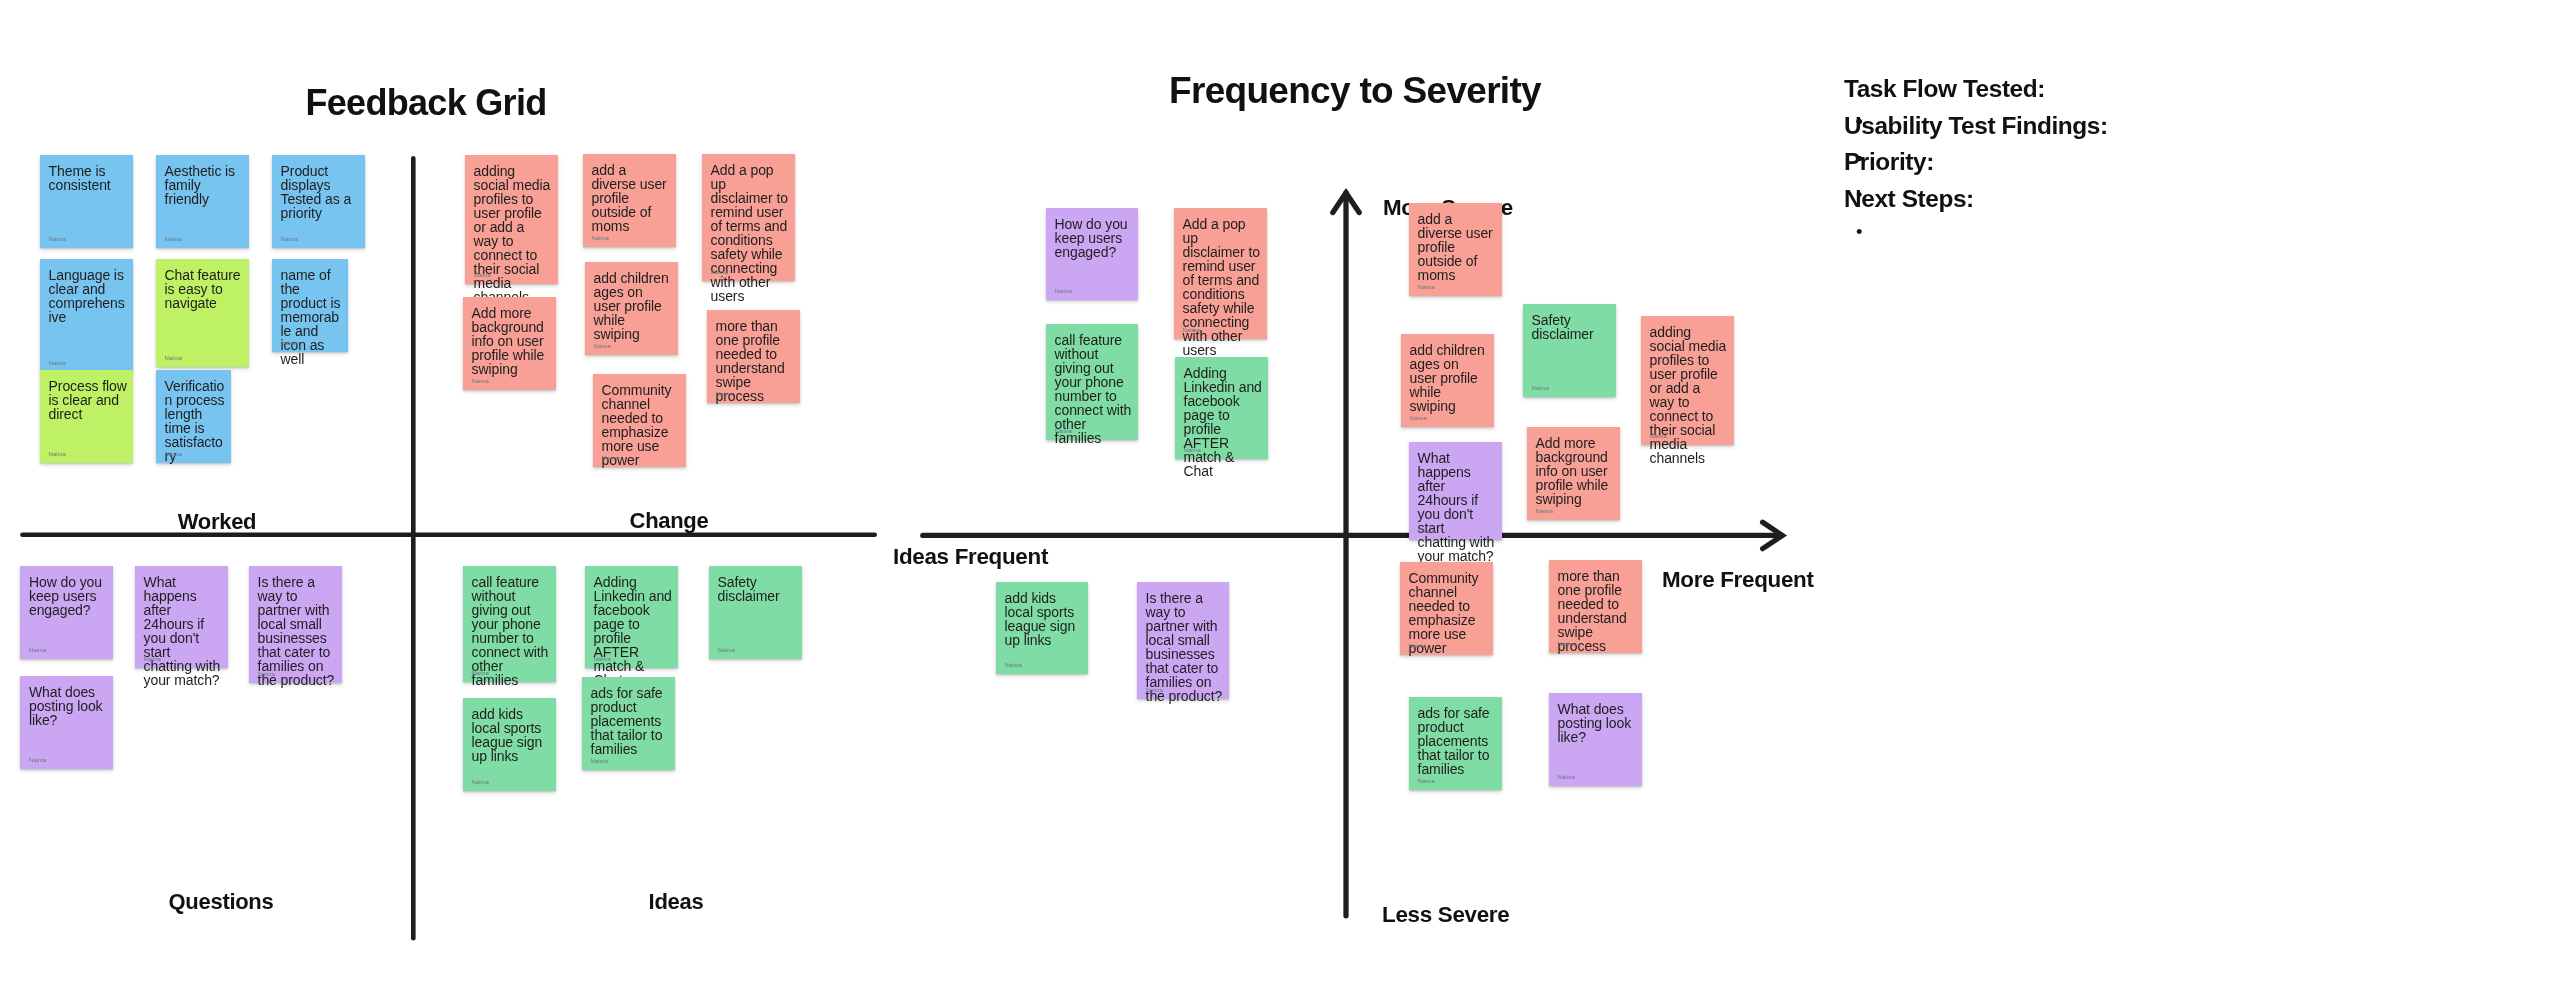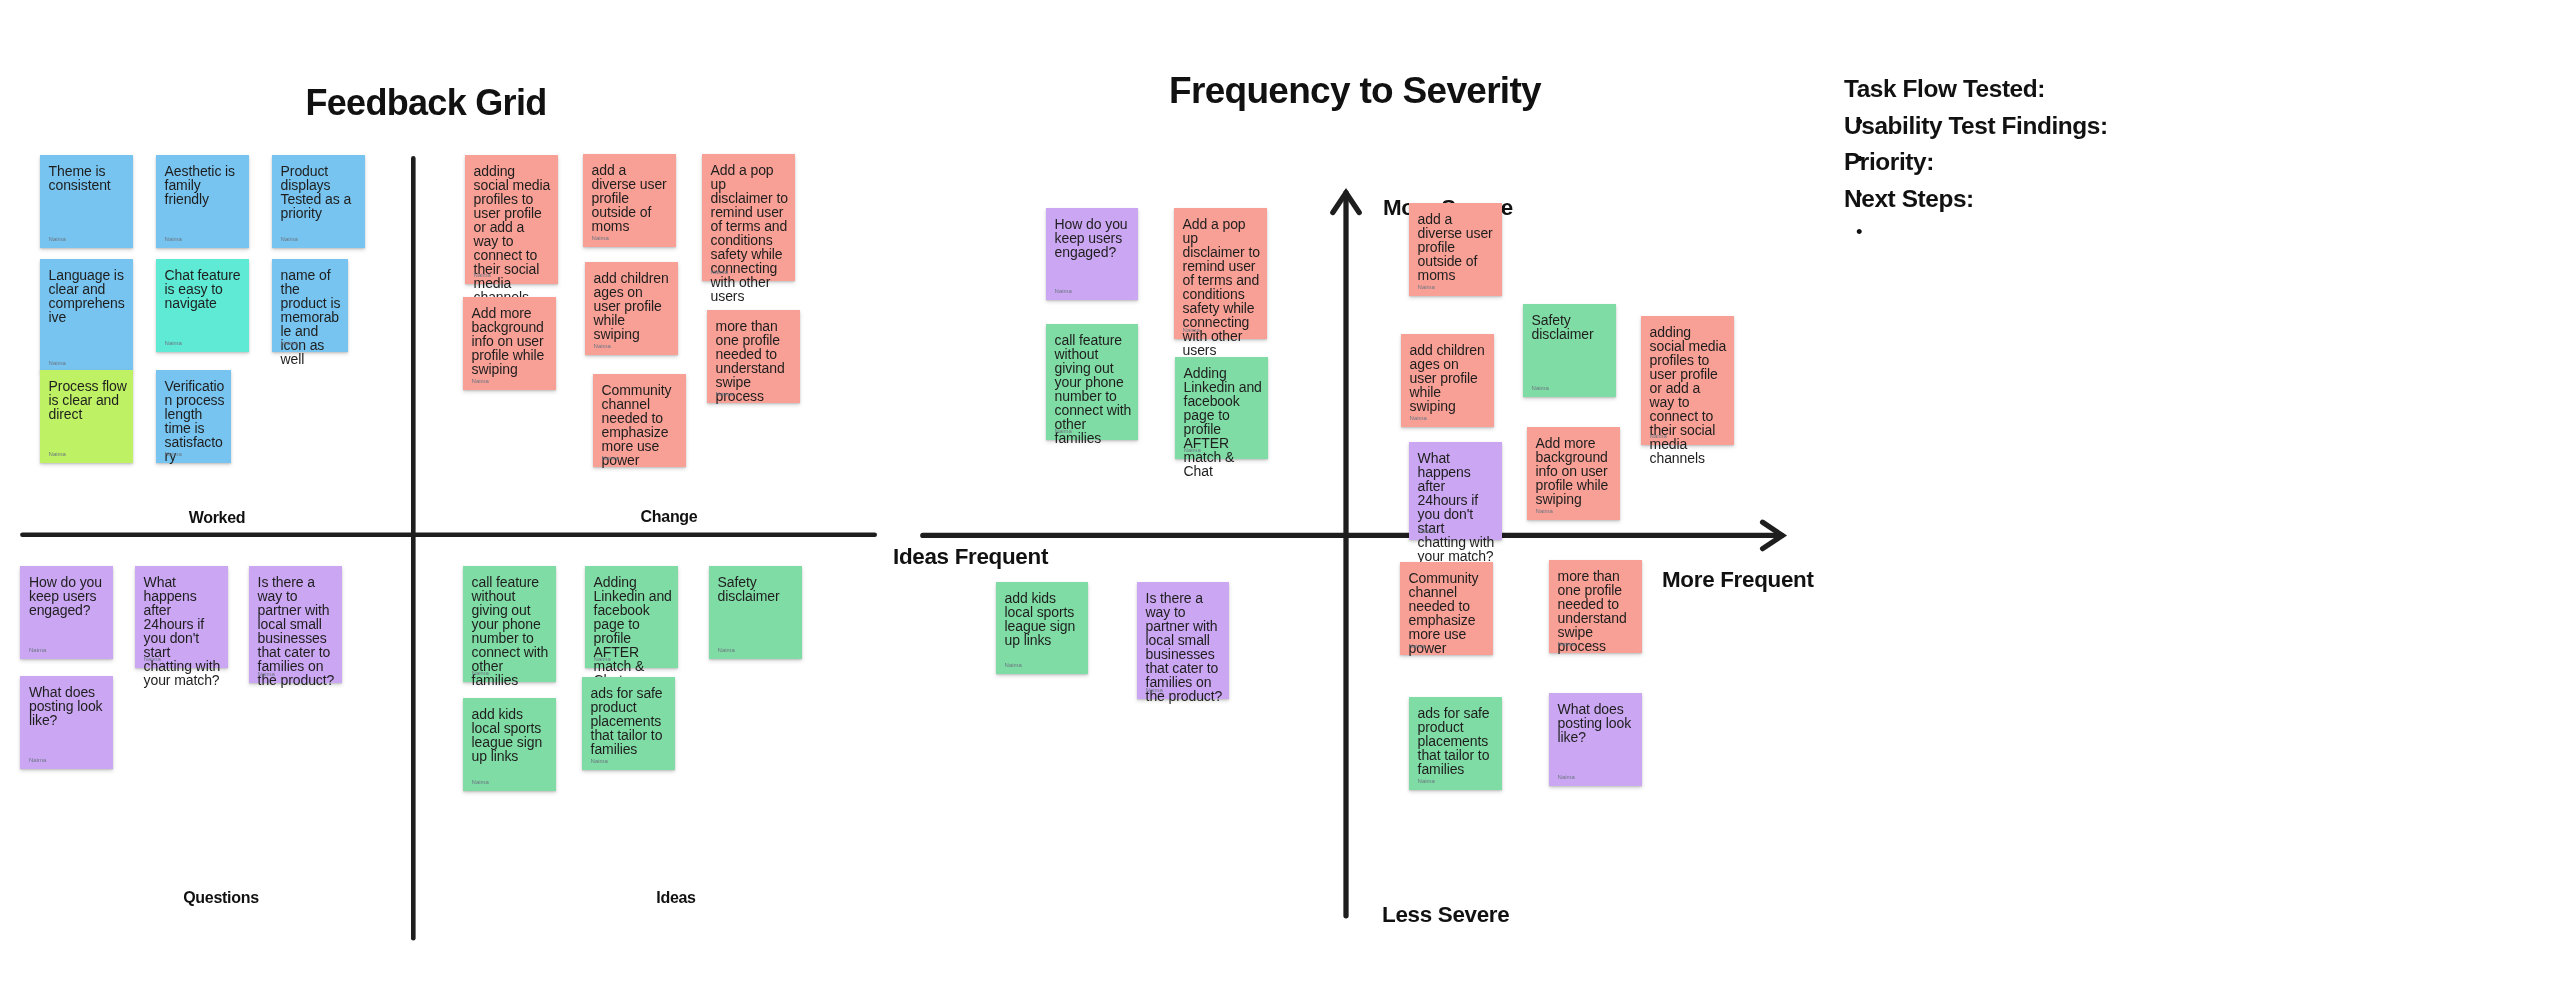--- a/index.html
+++ b/index.html
@@ -6,21 +6,21 @@
   body{width:2576px;height:1007px;position:relative;overflow:hidden;
        font-family:"Liberation Sans","DejaVu Sans",sans-serif;color:#1e1e1e;}
   #canvas{position:absolute;inset:0;width:2576px;height:1007px;background:#ffffff;}
   #wires{position:absolute;left:0;top:0;pointer-events:none;}
 
   .big-title{position:absolute;transform:translateX(-50%);font-weight:700;color:#111;
              white-space:nowrap;letter-spacing:-0.7px;}
   .fg-title{left:426px;top:82px;font-size:36px;}
   .chart-title{left:1355px;top:70px;font-size:37px;}
 
-  .quad-label{position:absolute;transform:translateX(-50%);font-weight:700;font-size:16px;
+  .quad-label{position:absolute;transform:translateX(-50%);font-weight:700;font-size:22px;
               color:#111;white-space:nowrap;letter-spacing:-0.3px;}
   .axis-label{position:absolute;font-weight:700;font-size:22.4px;color:#111;
               white-space:nowrap;letter-spacing:-0.3px;}
 
   .note{position:absolute;box-shadow:0 2px 4px rgba(0,0,0,0.16),0 0.7px 1.3px rgba(0,0,0,0.12);
         box-sizing:border-box;}
   .note-text{padding:8.6px 6px 0 8.6px;font-size:14px;line-height:14px;font-weight:500;
              color:#1e1e1e;letter-spacing:-0.1px;word-wrap:break-word;}
   .note-author{position:absolute;left:8.6px;bottom:6px;font-size:6px;font-weight:400;
                color:#6b7682;}
@@ -73,21 +73,21 @@
         <div class="note-author">Naima</div>
       </div>
       <div class="note" style="left: 272px; top: 155px; width: 93px; height: 93px; background: rgb(120, 196, 240);">
         <div class="note-text">Product displays Tested as a priority</div>
         <div class="note-author">Naima</div>
       </div>
       <div class="note" style="left: 40px; top: 259px; width: 93px; height: 113px; background: rgb(120, 196, 240);">
         <div class="note-text">Language is clear and comprehensive</div>
         <div class="note-author">Naima</div>
       </div>
-      <div class="note" style="left: 156px; top: 259px; width: 93px; height: 93px; background: #5eead4;">
+      <div class="note" style="left: 156px; top: 259px; width: 93px; height: 108px; background: #bef264;">
         <div class="note-text">Chat feature is easy to navigate</div>
         <div class="note-author">Naima</div>
       </div>
       <div class="note" style="left: 272px; top: 259px; width: 76px; height: 93px; background: rgb(120, 196, 240);">
         <div class="note-text">name of the product is memorable and icon as well</div>
         <div class="note-author">Naima</div>
       </div>
       <div class="note" style="left: 40px; top: 370px; width: 93px; height: 93px; background: #bef264;">
         <div class="note-text">Process flow is clear and direct</div>
         <div class="note-author">Naima</div>

